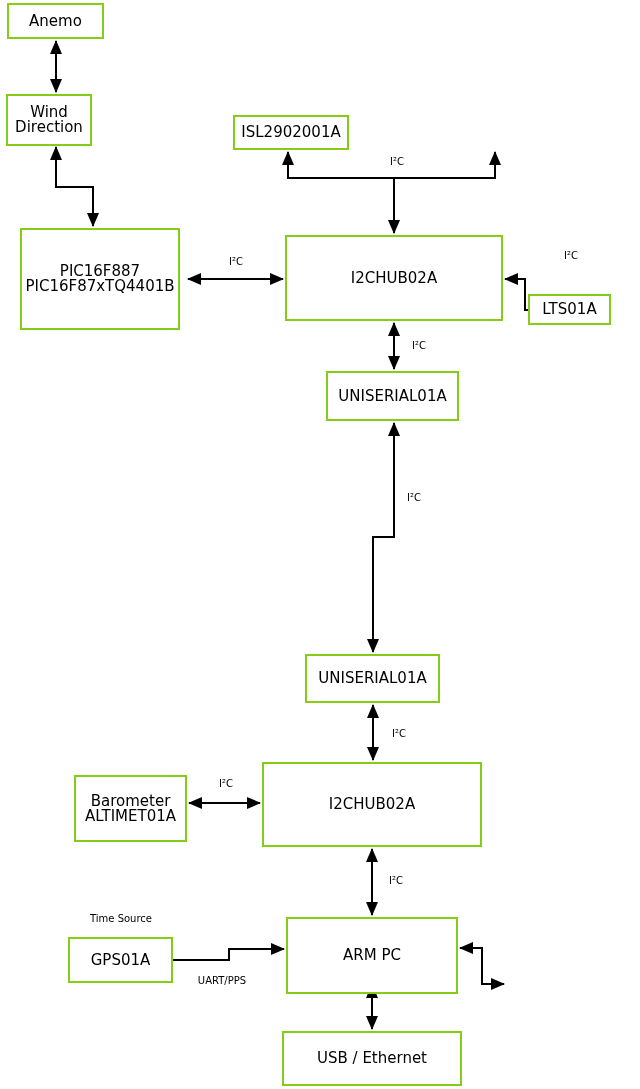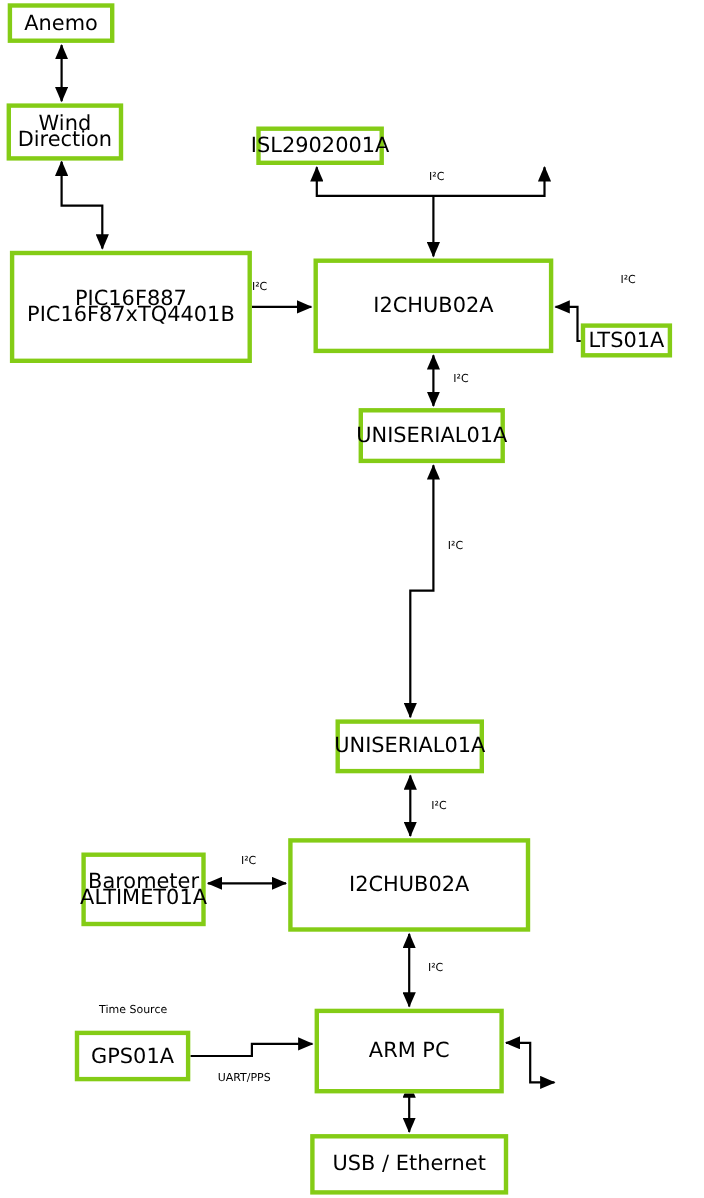--- a/index.html
+++ b/index.html
@@ -19,28 +19,28 @@
   .wires {
     position: absolute;
     left: 0;
     top: 0;
     width: 640px;
     height: 1089px;
   }
   .box {
     position: absolute;
     box-sizing: border-box;
-    border: 4px solid #84cc16;
+    border: 2px solid #84cc16;
     background: #ffffff;
     display: flex;
     flex-direction: column;
     align-items: center;
     justify-content: center;
     text-align: center;
-    font-size: 19px;
+    font-size: 15px;
     line-height: 15px;
     z-index: 2;
   }
   .lbl {
     position: absolute;
     transform: translate(-50%, -50%);
     font-size: 10px;
     white-space: nowrap;
     z-index: 3;
   }
@@ -71,26 +71,26 @@
       <polyline points="173,960 229,960 229,949 284,949" marker-end="url(#ah)"></polyline>
       <polyline points="460,948 482,948 482,984 504,984" marker-start="url(#ah)" marker-end="url(#ah)"></polyline>
       <polyline points="372,985 372,1029" marker-start="url(#ah)" marker-end="url(#ah)"></polyline>
     </g>
   </svg>
 
   <div class="box" style="left:7px;top:3px;width:97px;height:36px">
     <span>Anemo</span>
   </div>
 
-  <div class="box" style="left:6px;top:94px;width:106px;height:52px">
+  <div class="box" style="left:6px;top:94px;width:86px;height:52px">
     <span>Wind</span>
     <span>Direction</span>
   </div>
 
-  <div class="box" style="left:9px;top:228px;width:220px;height:102px">
+  <div class="box" style="left:20px;top:228px;width:160px;height:102px">
     <span>PIC16F887</span>
     <span>PIC16F87xTQ4401B</span>
   </div>
 
   <div class="box" style="left:233px;top:115px;width:116px;height:35px">
     <span>ISL2902001A</span>
   </div>
 
 
   <div class="box" style="left:285px;top:235px;width:218px;height:86px">

